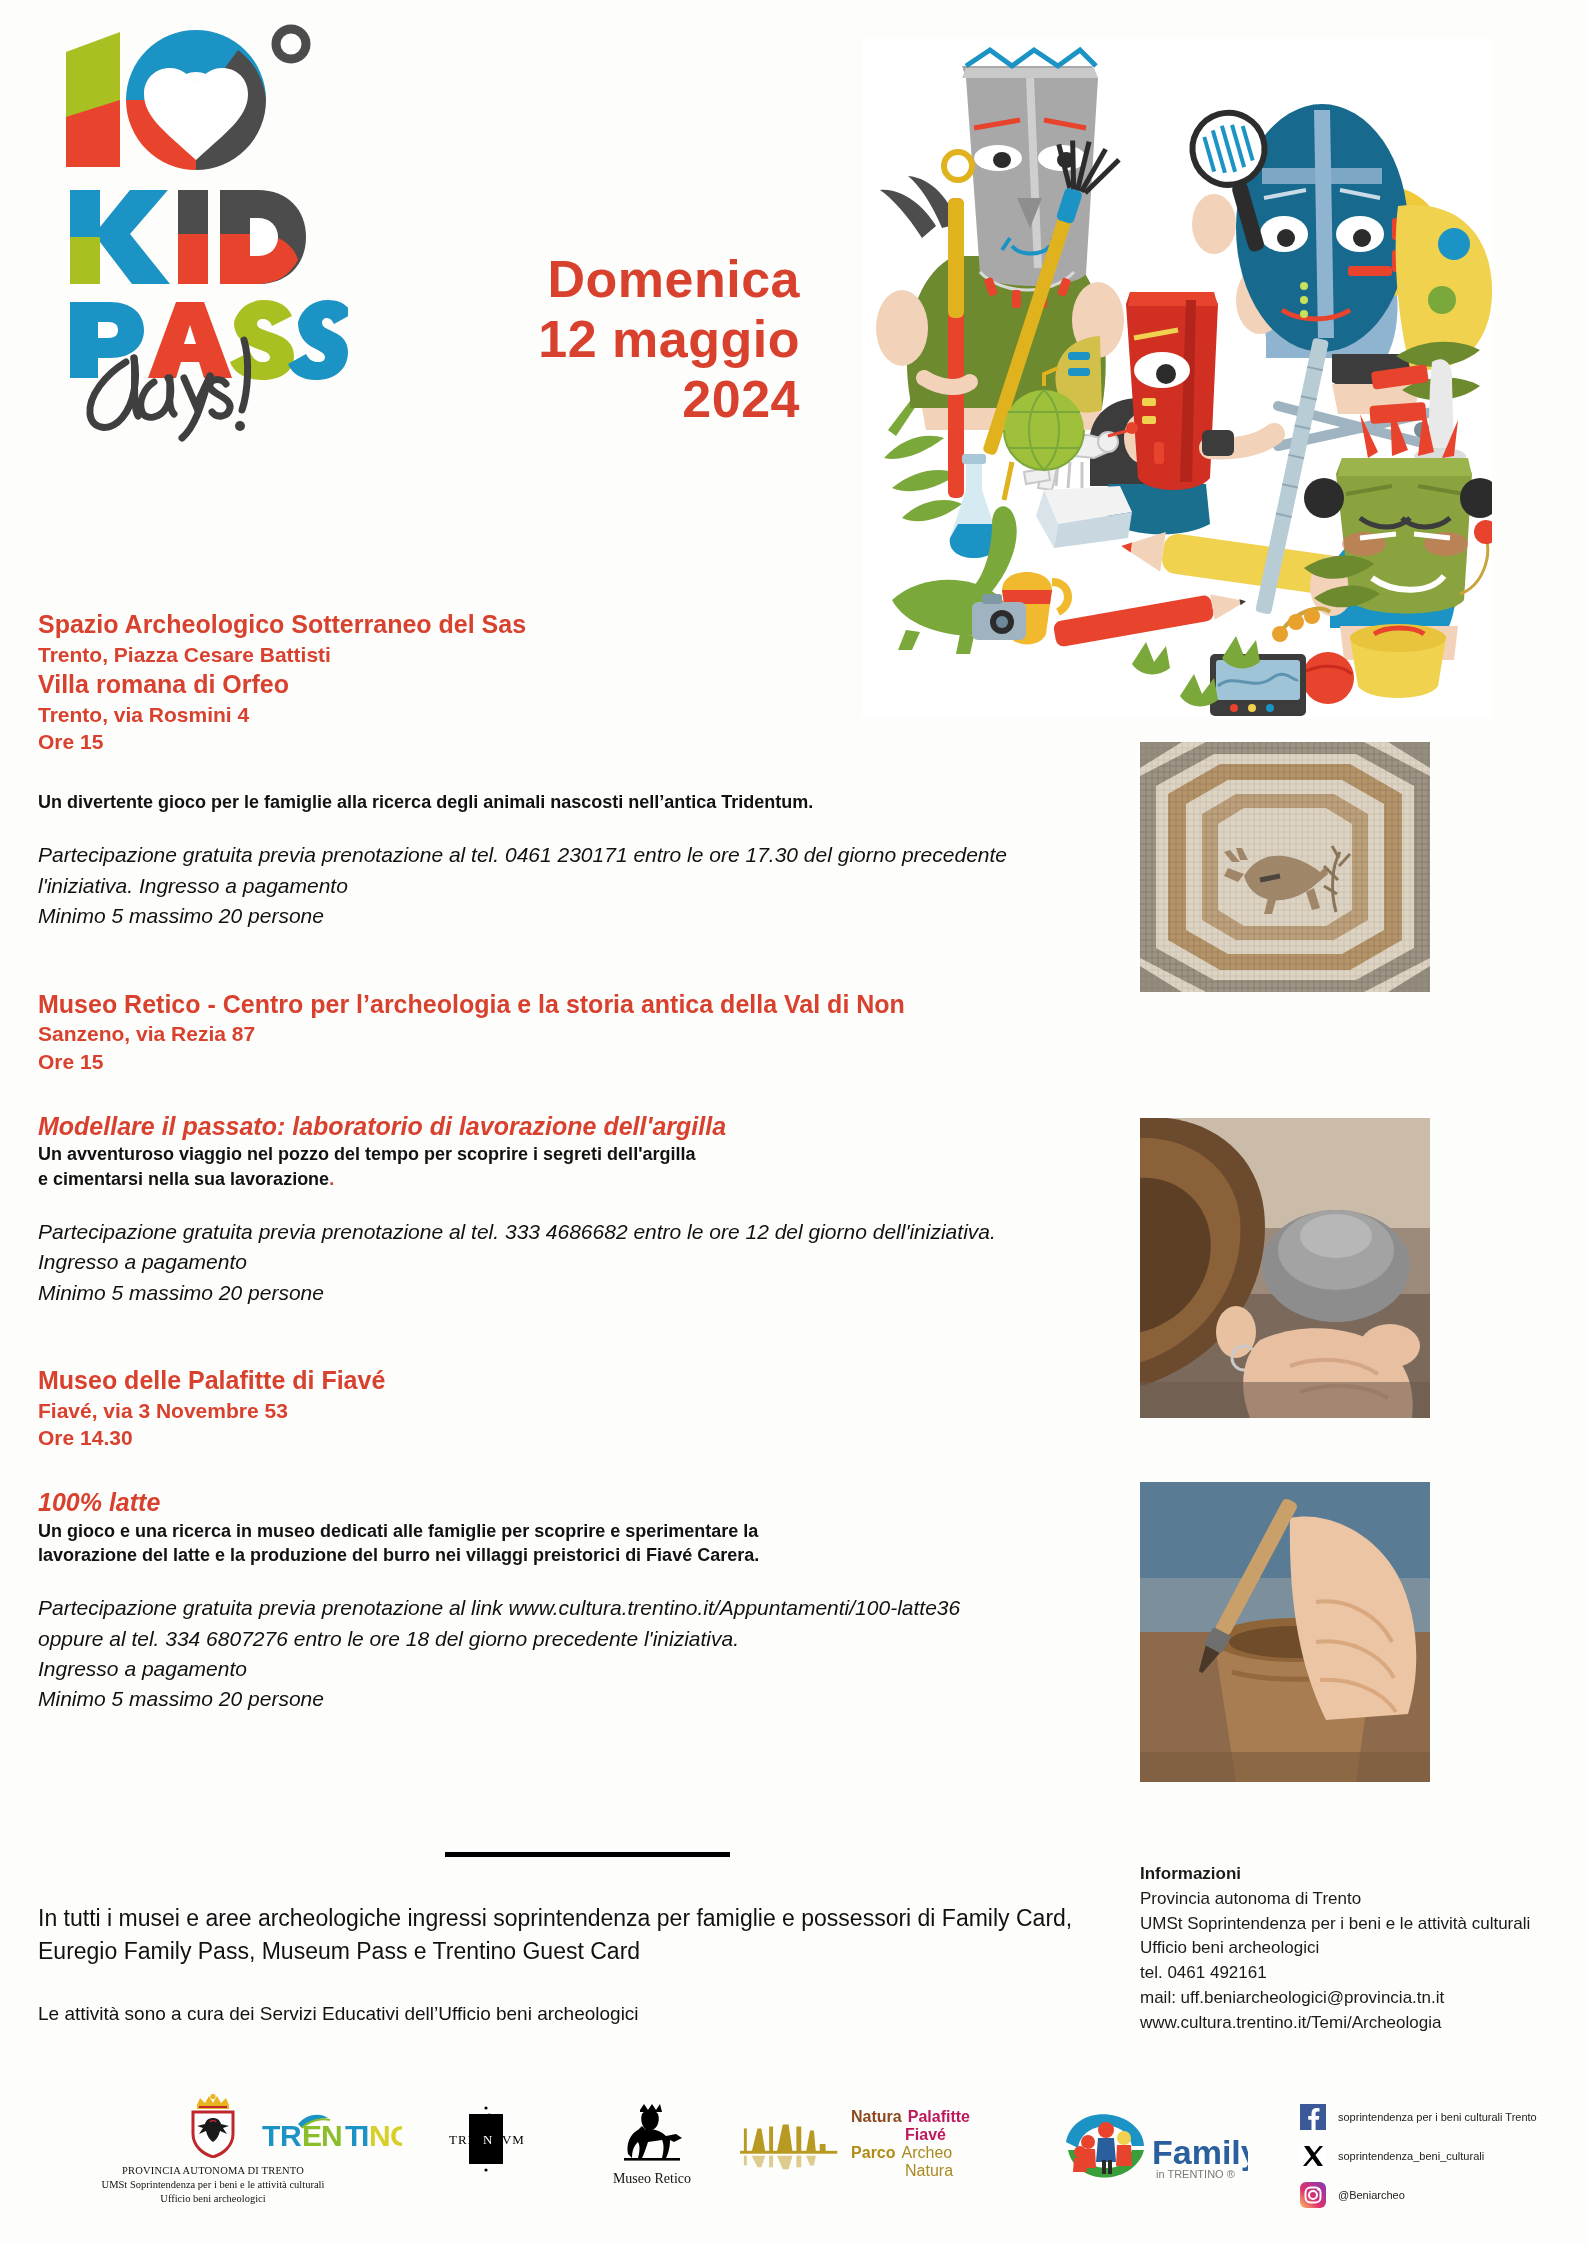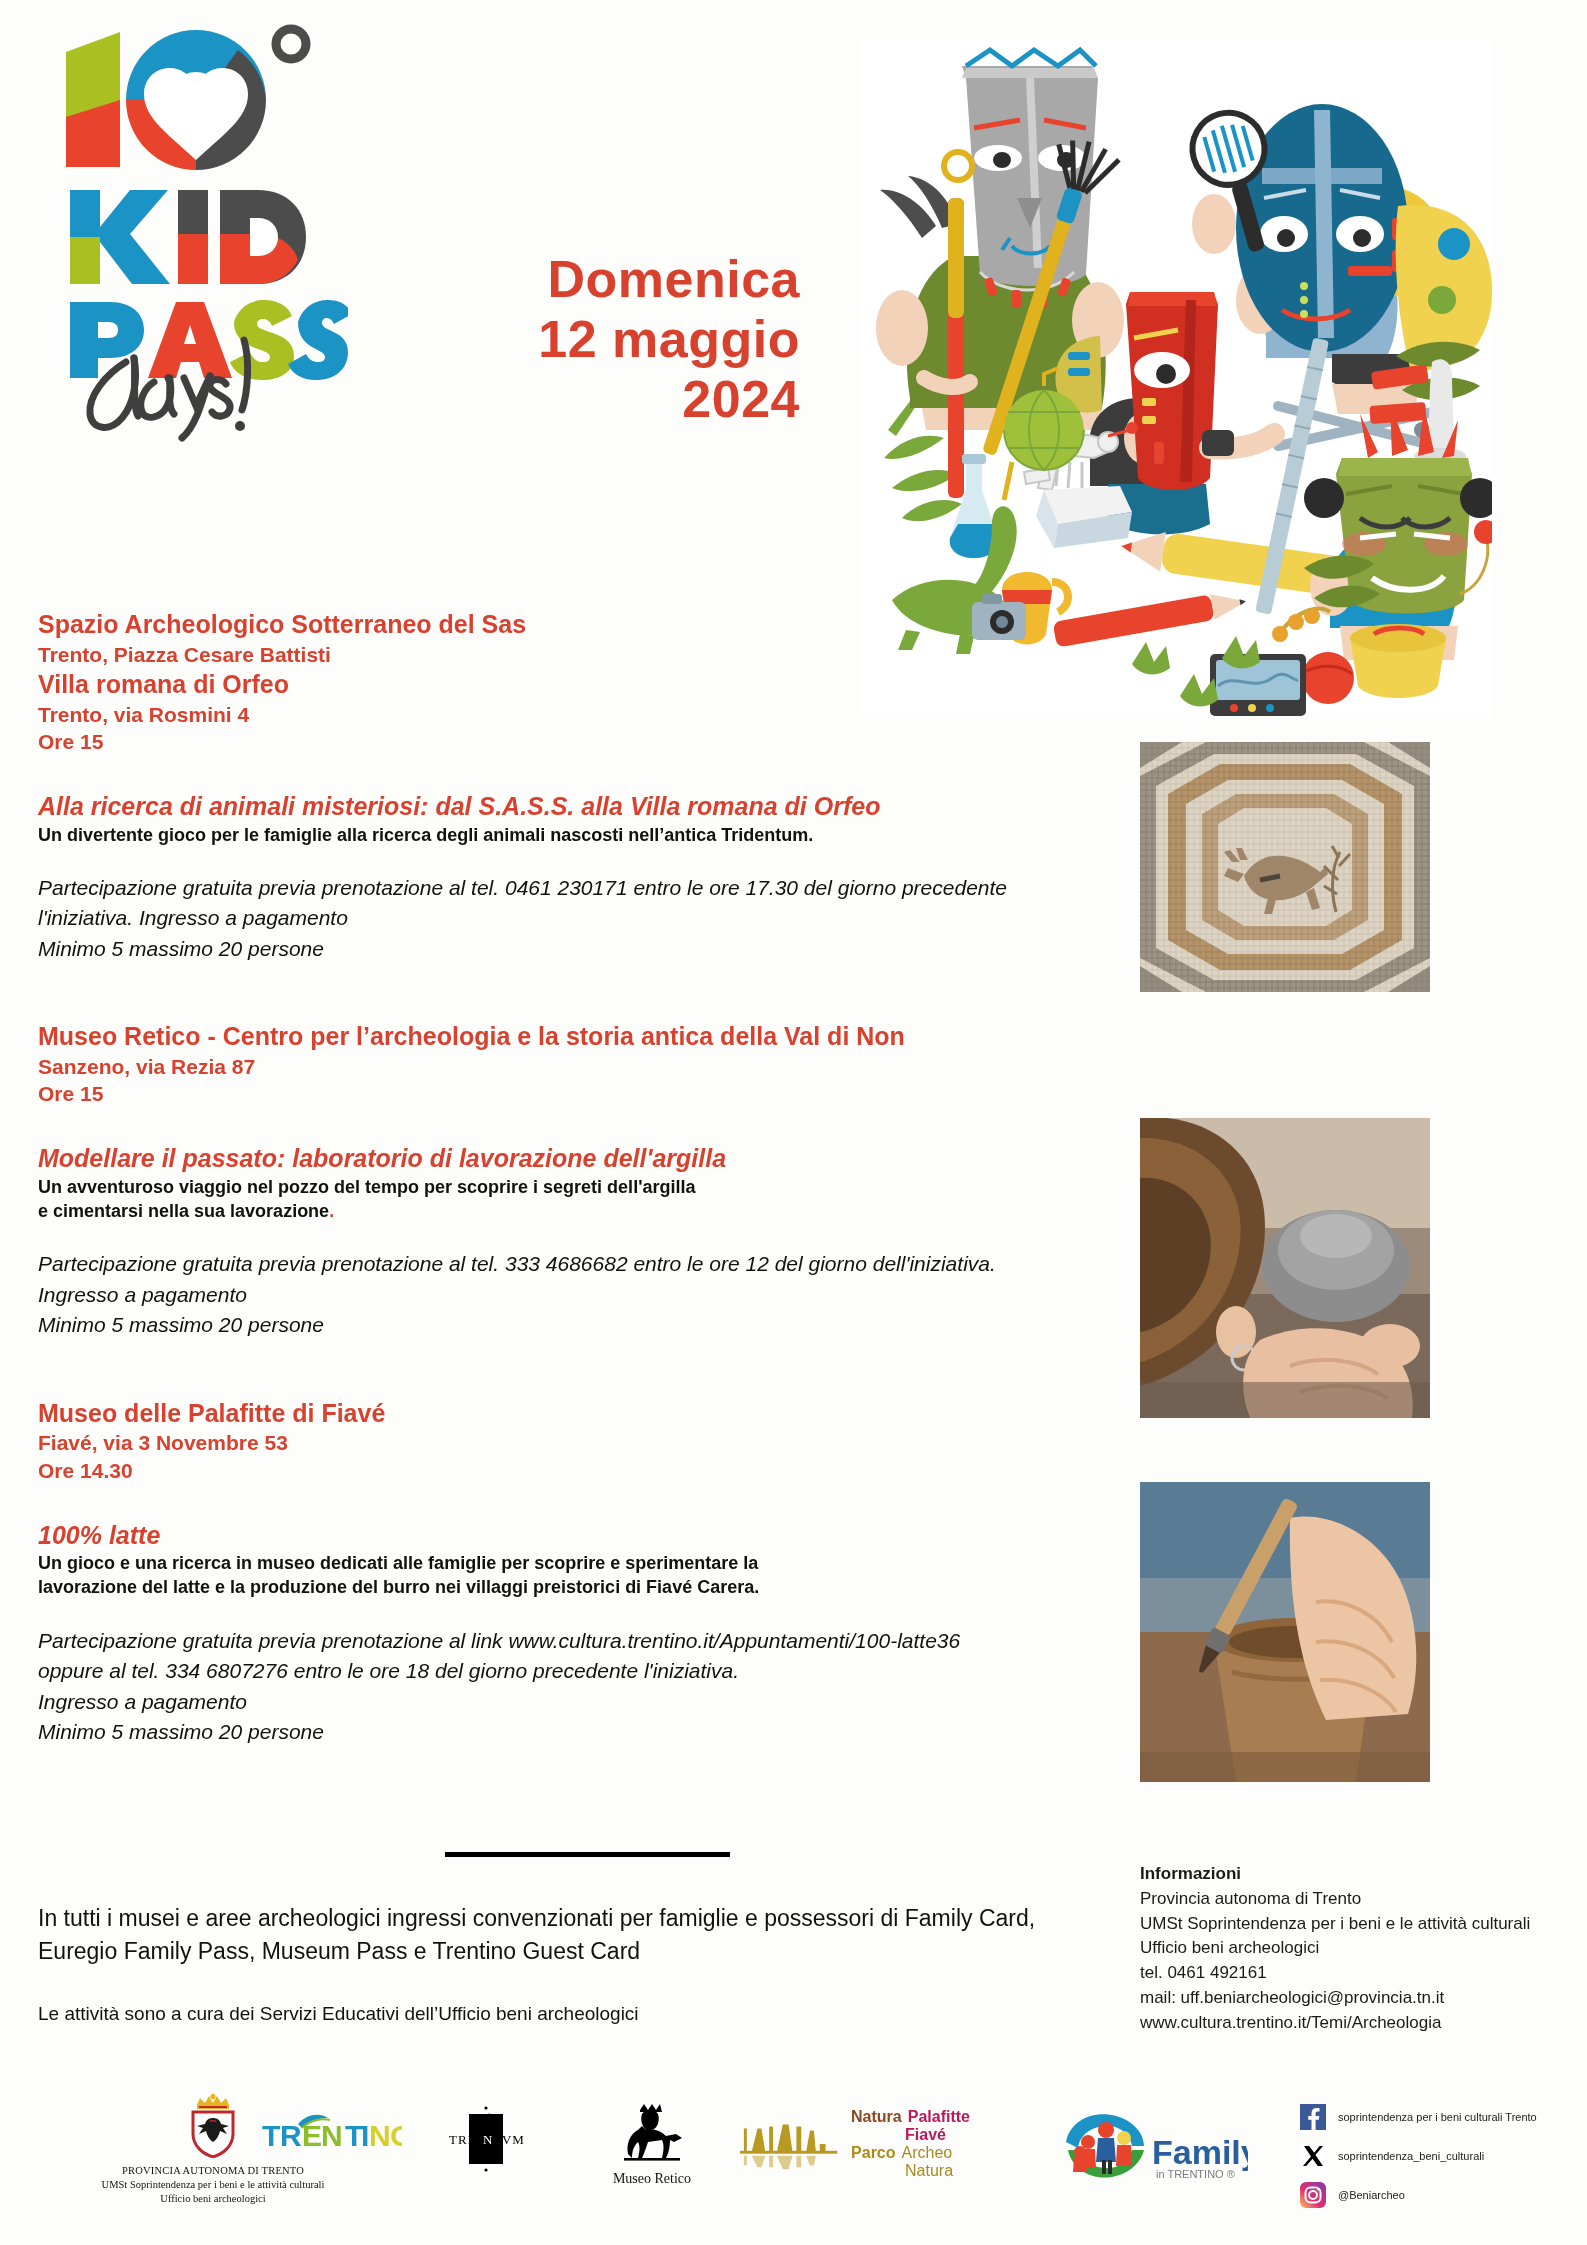--- a/index.html
+++ b/index.html
@@ -686,21 +686,20 @@
 
   <div class="content-col">
 
     <div>
       <p class="venue-name">Spazio Archeologico Sotterraneo del Sas</p>
       <p class="venue-line">Trento, Piazza Cesare Battisti</p>
       <p class="venue-name">Villa romana di Orfeo</p>
       <p class="venue-line">Trento, via Rosmini 4</p>
       <p class="venue-line">Ore 15</p>
       <div class="gap-l"></div>
-      <p class="activity-title">Alla ricerca di animali misteriosi: dal S.A.S.S. alla Villa romana di Orfeo</p>
       <p class="activity-desc">Un divertente gioco per le famiglie alla ricerca degli animali nascosti nell’antica Tridentum.</p>
       <div class="gap-m"></div>
       <p class="booking">Partecipazione gratuita previa prenotazione al tel. 0461 230171 entro le ore 17.30 del giorno precedente</p>
       <p class="booking">l'iniziativa. Ingresso a pagamento</p>
       <p class="booking">Minimo 5 massimo 20 persone</p>
     </div>
 
     <div class="gap-block"></div>
 
     <div>
@@ -731,21 +730,21 @@
       <p class="booking">Partecipazione gratuita previa prenotazione al link www.cultura.trentino.it/Appuntamenti/100-latte36</p>
       <p class="booking">oppure al tel. 334 6807276 entro le ore 18 del giorno precedente l'iniziativa.</p>
       <p class="booking">Ingresso a pagamento</p>
       <p class="booking">Minimo 5 massimo 20 persone</p>
     </div>
   </div>
 
   <div class="divider"></div>
 
   <div class="footer-text">
-    <p class="footer-main">In  tutti i musei e aree archeologici ingressi convenzionati per famiglie e  possessori di Family Card,</p>
+    <p class="footer-main">In  tutti i musei e aree archeologiche ingressi soprintendenza per famiglie e  possessori di Family Card,</p>
     <p class="footer-main">Euregio Family Pass, Museum Pass e Trentino Guest Card</p>
     <p class="footer-sub">Le attività sono a cura dei Servizi Educativi dell’Ufficio beni archeologici</p>
   </div>
 
   <div class="info-box">
     <div class="info-head">Informazioni</div>
     <div>Provincia autonoma di Trento</div>
     <div>UMSt Soprintendenza per i beni e le attività culturali</div>
     <div>Ufficio beni archeologici</div>
     <div>tel. 0461 492161</div>

